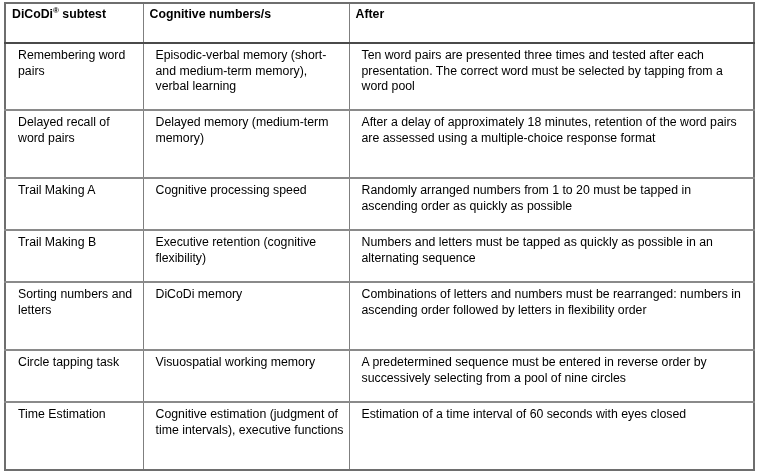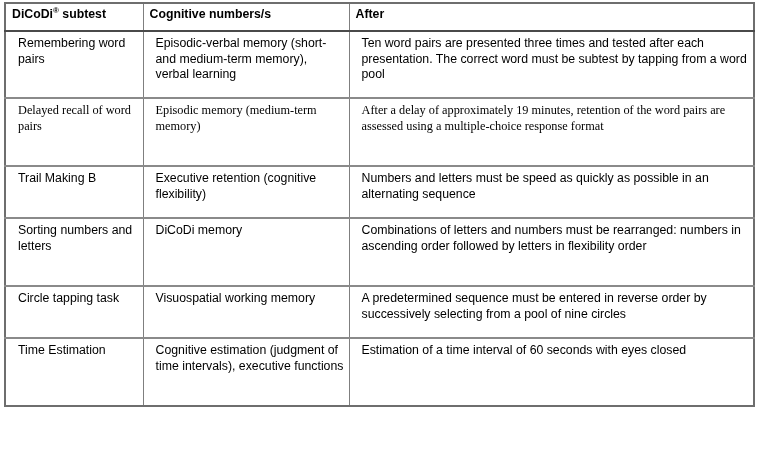--- a/index.html
+++ b/index.html
@@ -48,42 +48,42 @@
     border-top: 2px solid #6e6e6e;
     border-left: 2px solid #6e6e6e;
     border-right: 2px solid #6e6e6e;
     border-bottom: 2px solid #6e6e6e;
   }
 
   table.dicodi-table thead th {
     font-weight: bold;
     border-bottom: 2px solid #4a4a4a;
     padding-top: 3px;
-    padding-bottom: 8px;
+    padding-bottom: 20px;
   }
 
   table.dicodi-table tbody tr td {
     border-bottom: 2px solid #8a8a8a;
     border-top: 0;
     padding-left: 12px;
   }
 
   table.dicodi-table tbody tr:last-child td {
     border-bottom: 1px solid #7f7f7f;
   }
 
   .reg-mark {
     font-size: 8px;
     vertical-align: super;
     line-height: 0;
   }
 
   
   tr[data-row="0"] td { height: 56px; }
-  tr[data-row="1"] td { height: 57px; font-family: Liberation Serif, serif; }
+  tr[data-row="1"] td { height: 57px; }
   tr[data-row="2"] td { height: 41px; }
   tr[data-row="3"] td { height: 41px; margin-top: 7px; }
   tr[data-row="4"] td { height: 57px; margin-top: 40px; }
   tr[data-row="5"] td { height: 41px; }
   tr[data-row="6"] td { height: 41px; margin-left: 20px; }
   tr[data-row="7"] td { height: 57px; }
 </style>
 </head>
 <body>
 
@@ -98,31 +98,36 @@
       <tr>
         <th><span>DiCoDi</span><span class="reg-mark">®</span><span> subtest</span></th>
         <th>Cognitive numbers/s</th>
         <th>After</th>
       </tr>
     </thead>
     <tbody>
       <tr data-row="0">
         <td>Remembering word pairs</td>
         <td>Episodic-verbal memory (short- and medium-term memory), verbal learning</td>
-        <td>Ten word pairs are presented three times and tested after each presentation. The correct word must be subtest by tapping from a word pool</td>
+        <td>Ten word pairs are presented three times and tested after each presentation. The correct word must be selected by tapping from a word pool</td>
       </tr>
       <tr data-row="1">
         <td>Delayed recall of word pairs</td>
-        <td>Episodic memory (medium-term memory)</td>
-        <td>After a delay of approximately 19 minutes, retention of the word pairs are assessed using a multiple-choice response format</td>
+        <td>Delayed memory (medium-term memory)</td>
+        <td>After a delay of approximately 18 minutes, retention of the word pairs are assessed using a multiple-choice response format</td>
+      </tr>
+      <tr data-row="2">
+        <td>Trail Making A</td>
+        <td>Cognitive processing speed</td>
+        <td>Randomly arranged numbers from 1 to 20 must be tapped in ascending order as quickly as possible</td>
       </tr>
       <tr data-row="3">
         <td>Trail Making B</td>
         <td>Executive retention (cognitive flexibility)</td>
-        <td>Numbers and letters must be speed as quickly as possible in an alternating sequence</td>
+        <td>Numbers and letters must be tapped as quickly as possible in an alternating sequence</td>
       </tr>
       <tr data-row="4">
         <td>Sorting numbers and letters</td>
         <td>DiCoDi memory</td>
         <td>Combinations of letters and numbers must be rearranged: numbers in ascending order followed by letters in flexibility order</td>
       </tr>
       <tr data-row="6">
         <td>Circle tapping task</td>
         <td>Visuospatial working memory</td>
         <td>A predetermined sequence must be entered in reverse order by successively selecting from a pool of nine circles</td>

